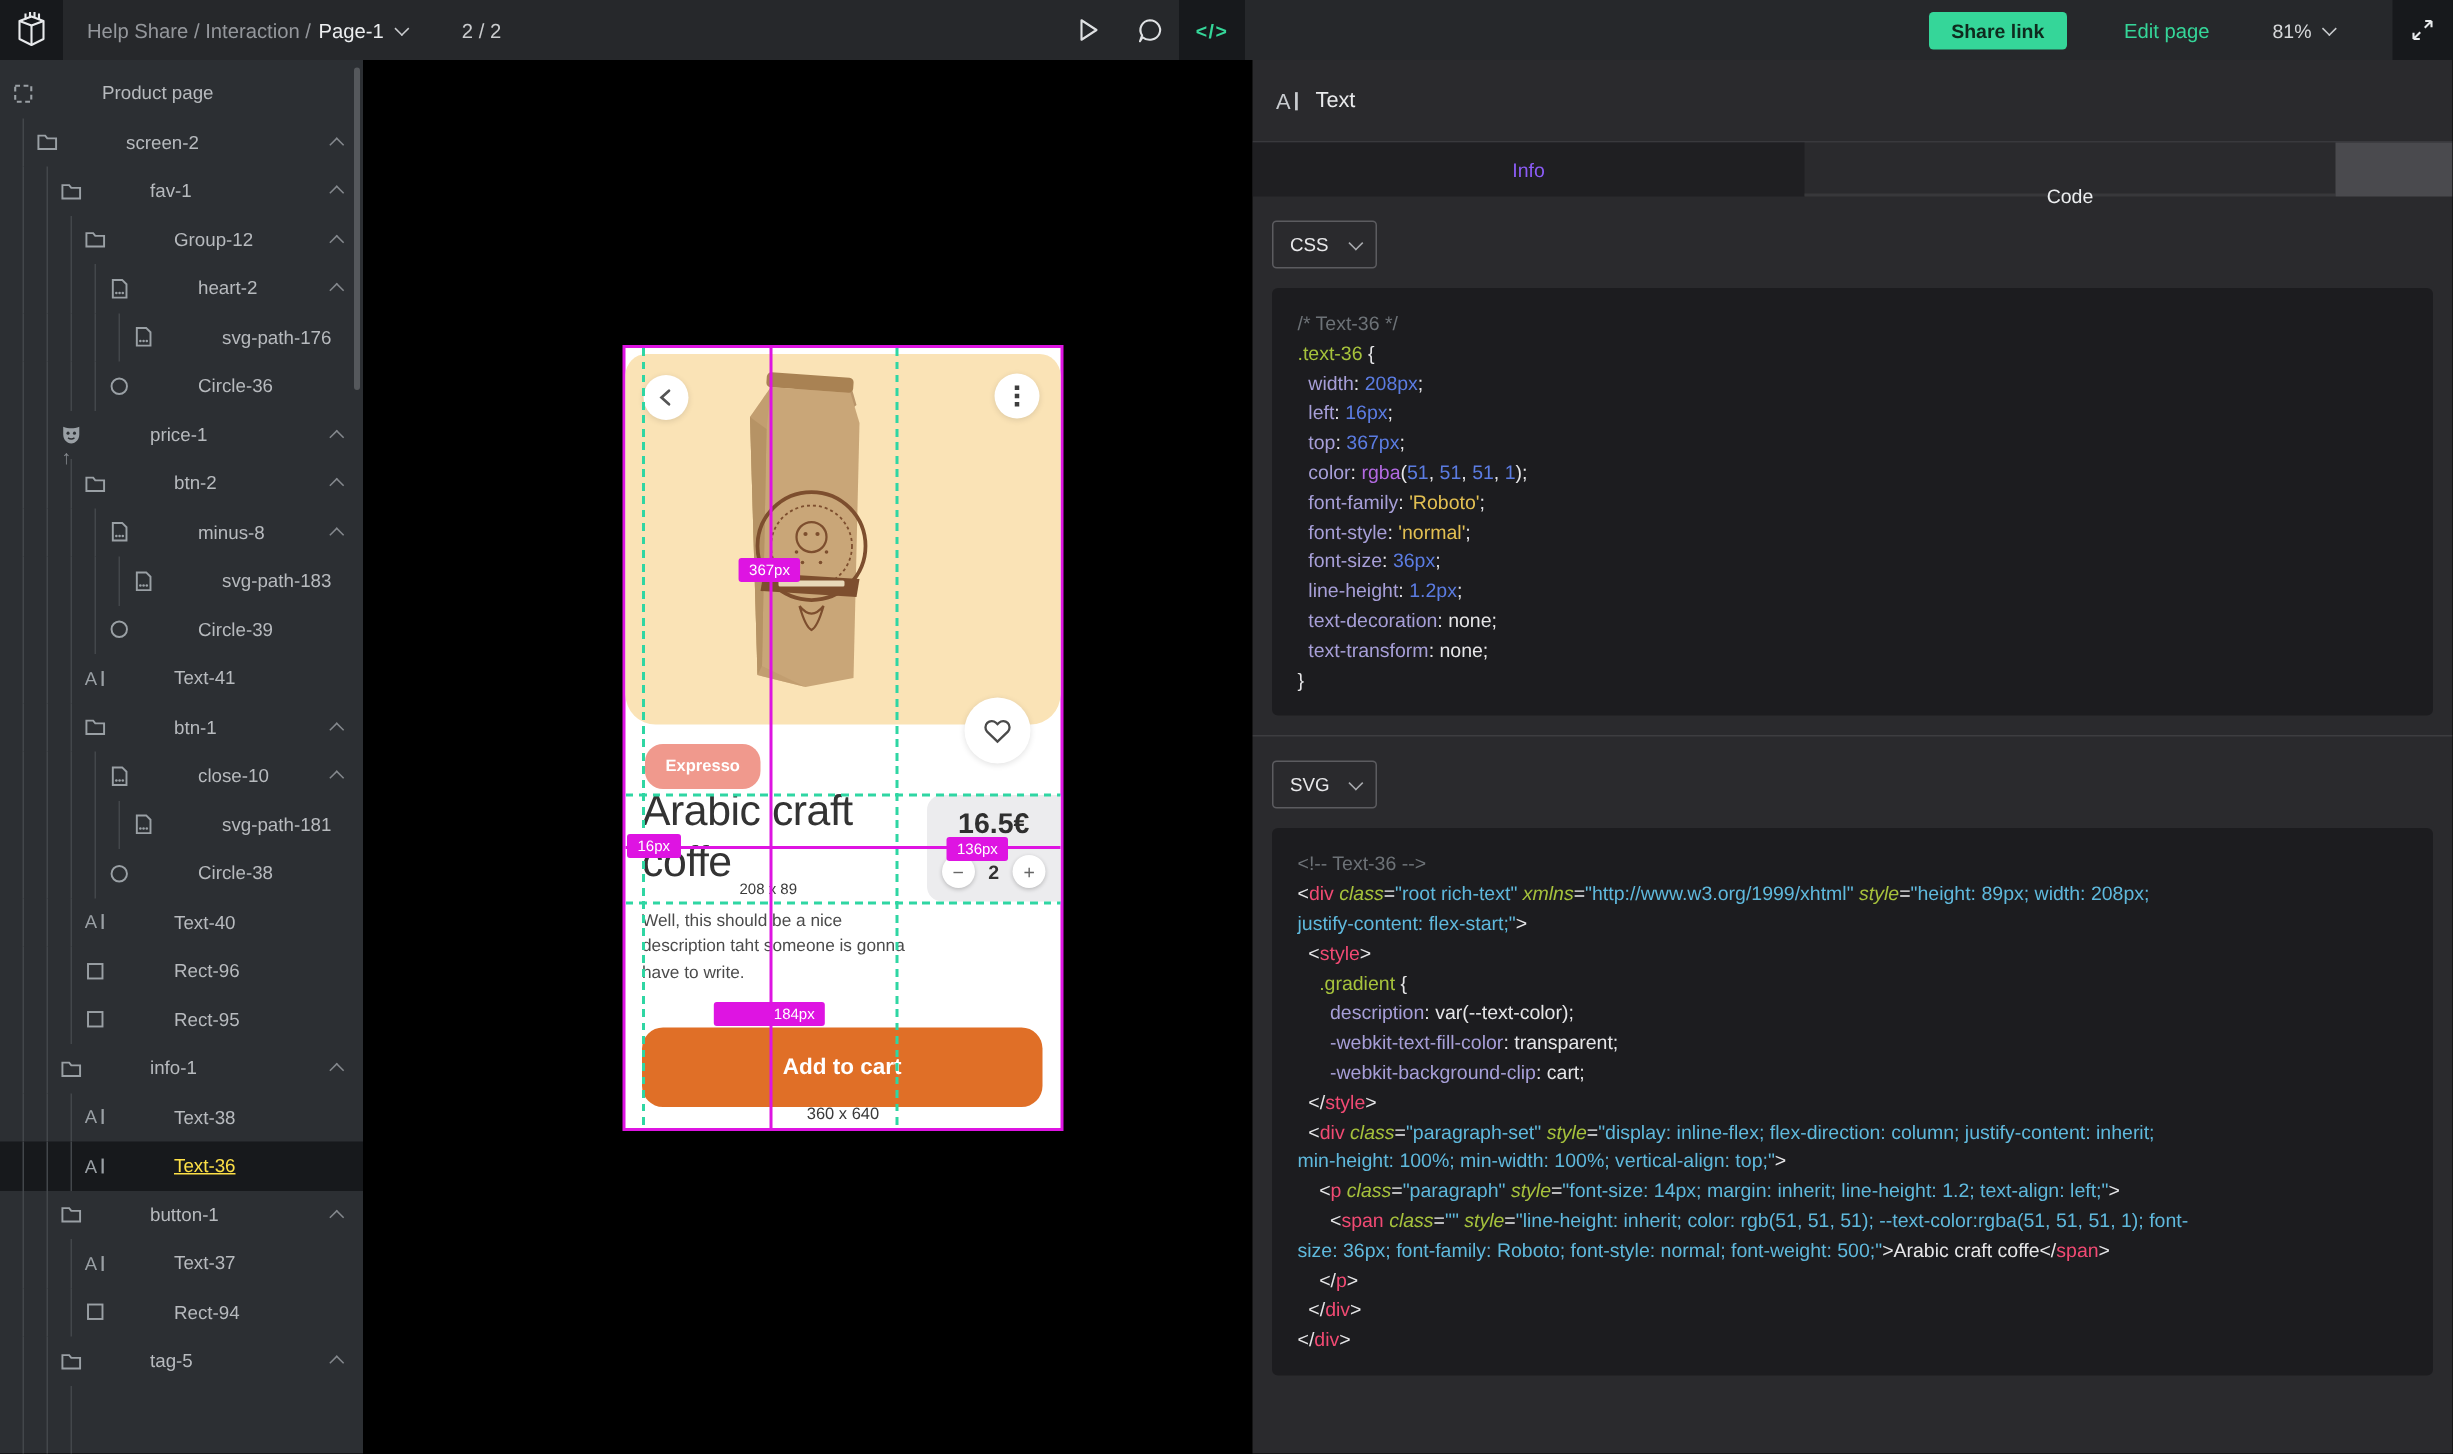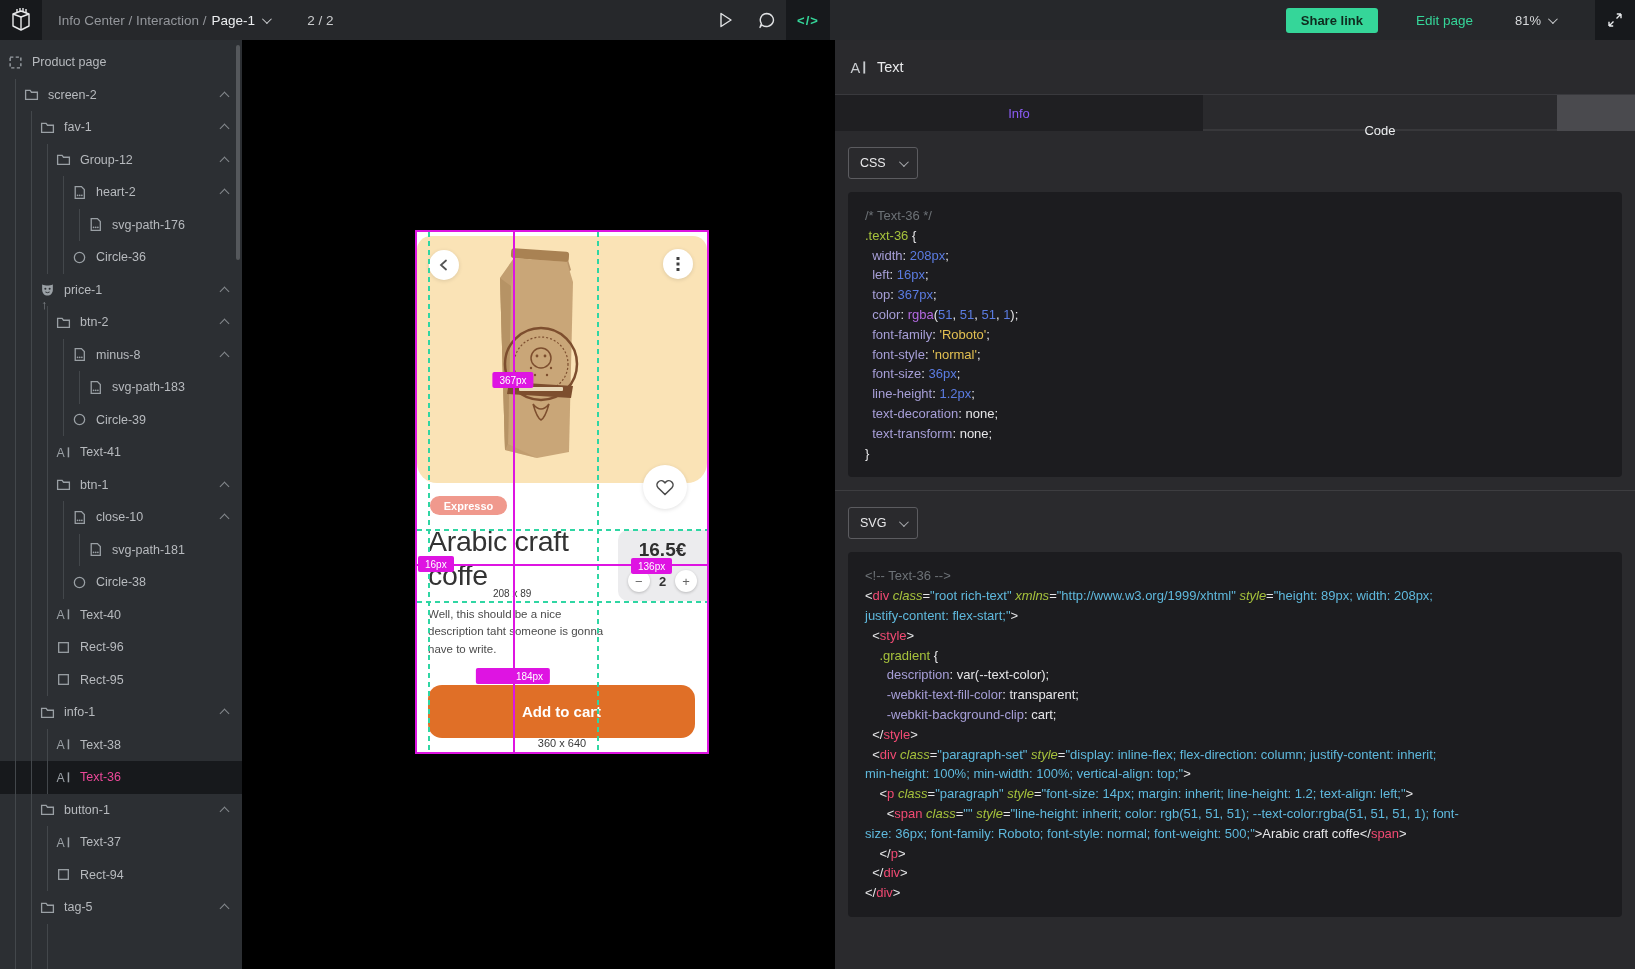--- a/index.html
+++ b/index.html
@@ -22,23 +22,23 @@
   #topbar-right { position:absolute; right:0; top:0; height:40px; display:flex; align-items:center; }
   #share-btn { background:#35d699; color:#0f2a1e; font-size:13px; font-weight:bold; border:none; border-radius:3px;
     height:25px; padding:0 15px; cursor:pointer; }
   #edit-page { color:#35d699; font-size:13.5px; margin-left:38px; cursor:pointer; }
   #zoom-ctl { color:#d6d8da; font-size:13px; margin-left:42px; display:flex; align-items:center; gap:7px; cursor:pointer; }
   #expand-btn { width:40px; height:40px; background:#17191c; margin-left:40px; display:flex; align-items:center; justify-content:center; cursor:pointer; }
 
   
   #sidebar { position:absolute; left:0; top:40px; width:242px; height:929px; background:#2c2f33; overflow:hidden; }
   #layer-tree { position:relative; padding-top:6px; }
-  .tree-row { position:relative; height:32.5px; display:flex; align-items:center; font-size:12.5px; color:#b7babe; cursor:pointer; }
+  .tree-row { position:relative; height:32.5px; display:flex; align-items:center; font-size:12.5px; color:#b7babe; cursor:pointer;gap:36px; }
   .tree-row.selected { background:#17191c; }
-  .tree-row.selected .tree-label { color:#ec4899; }
+  .tree-row.selected .tree-label { color:#fde047;text-decoration:underline; }
   .guide { position:absolute; top:0; bottom:0; width:1px; background:#43474b; }
   .tree-icon { width:15px; height:15px; color:#9aa0a5; flex:none; display:inline-flex; }
   .tree-icon svg { width:15px; height:15px; }
   .tree-label { margin-left:9px; white-space:nowrap; }
   .chev { position:absolute; right:14px; top:14px; width:7px; height:7px;
     border-left:1.6px solid #84888d; border-top:1.6px solid #84888d; transform:rotate(45deg); }
   .arrow-below { position:absolute; left:41px; top:23px; color:#84888d; font-size:13px; z-index:2; }
   .tree-stub { position:relative; height:46px; }
   #sidebar-scrollbar { position:absolute; right:2px; top:5px; width:4px; height:215px; background:#55585c; border-radius:2px; }
 
@@ -46,21 +46,21 @@
   #canvas { position:absolute; left:242px; top:40px; width:593px; height:929px; background:#000; overflow:hidden; }
   #artboard { position:absolute; left:175px; top:192px; width:290px; height:520px; background:#fff;
     box-shadow:0 0 0 2px #de14e2; }
   #img-area { position:absolute; left:0; top:4px; width:290px; height:247px; background:#fae3b6;
     border-radius:14px 14px 20px 20px; }
   .circle-btn { position:absolute; background:#fff; border-radius:50%; display:flex; align-items:center; justify-content:center;
     box-shadow:0 1px 4px rgba(0,0,0,.12); cursor:pointer; }
   #back-btn { left:12px; top:14px; width:30px; height:30px; }
   #menu-btn { right:14px; top:13px; width:30px; height:30px; }
   #heart-btn { left:226px; top:233px; width:44px; height:44px; }
-  #tag-pill { position:absolute; left:13px; top:264px; width:77px; height:19px; background:#f0998d; border-radius:12px;
+  #tag-pill { position:absolute; left:13px; top:264px; width:77px; height:30px; background:#f0998d; border-radius:12px;
     color:#fff; font-size:11px; font-weight:bold; display:flex; align-items:center; justify-content:center; }
   #product-title { position:absolute; left:11px; top:293px; width:174px; font-size:28.5px; font-weight:500;
     color:#333; line-height:1.18; letter-spacing:-0.3px; }
   #sel-size { position:absolute; left:76px; top:356px; font-size:10px; color:#3a3a3a; }
   #price-box { position:absolute; left:201px; top:298px; width:89px; height:71px; background:#ececee; border-radius:10px 0 0 10px; }
   #price-value { position:absolute; left:0; top:9px; width:100%; text-align:center; font-size:19px; font-weight:bold; color:#2f2f2f; }
   #stepper { position:absolute; left:0; top:40px; width:100%; height:22px; display:flex; align-items:center; justify-content:center; gap:9px; }
   .step-btn { width:22px; height:22px; background:#fff; border-radius:50%; box-shadow:0 1px 3px rgba(0,0,0,.22);
     display:flex; align-items:center; justify-content:center; font-size:13px; color:#666; cursor:pointer; }
   #qty { font-size:13px; font-weight:bold; color:#333; }
@@ -106,21 +106,21 @@
     <svg width="24" height="26" viewBox="0 0 24 26">
       <g fill="none" stroke="#e8eaec" stroke-width="1.4" stroke-linejoin="round">
         <path d="M4 7 L12 4 L20 7 L20 19 L12 23 L4 19 Z"></path>
         <path d="M4 7 L12 10 L20 7"></path>
         <path d="M12 10 L12 23"></path>
         <path d="M8 2 L8 6 M11 1 L11 5 M14 1 L14 5 M17 2 L17 6"></path>
       </g>
     </svg>
   </div>
   <div id="breadcrumb">
-    <span>Info Center / Interaction /</span>
+    <span>Help Share / Interaction /</span>
     <span class="current">
       <span>Page-1</span>
       <i class="caret-down"></i>
     </span>
   </div>
   <span id="page-counter">2 / 2</span>
 
   <div id="mid-icons">
     <div class="bar-icon-btn">
       <svg width="14" height="16" viewBox="0 0 14 16">

